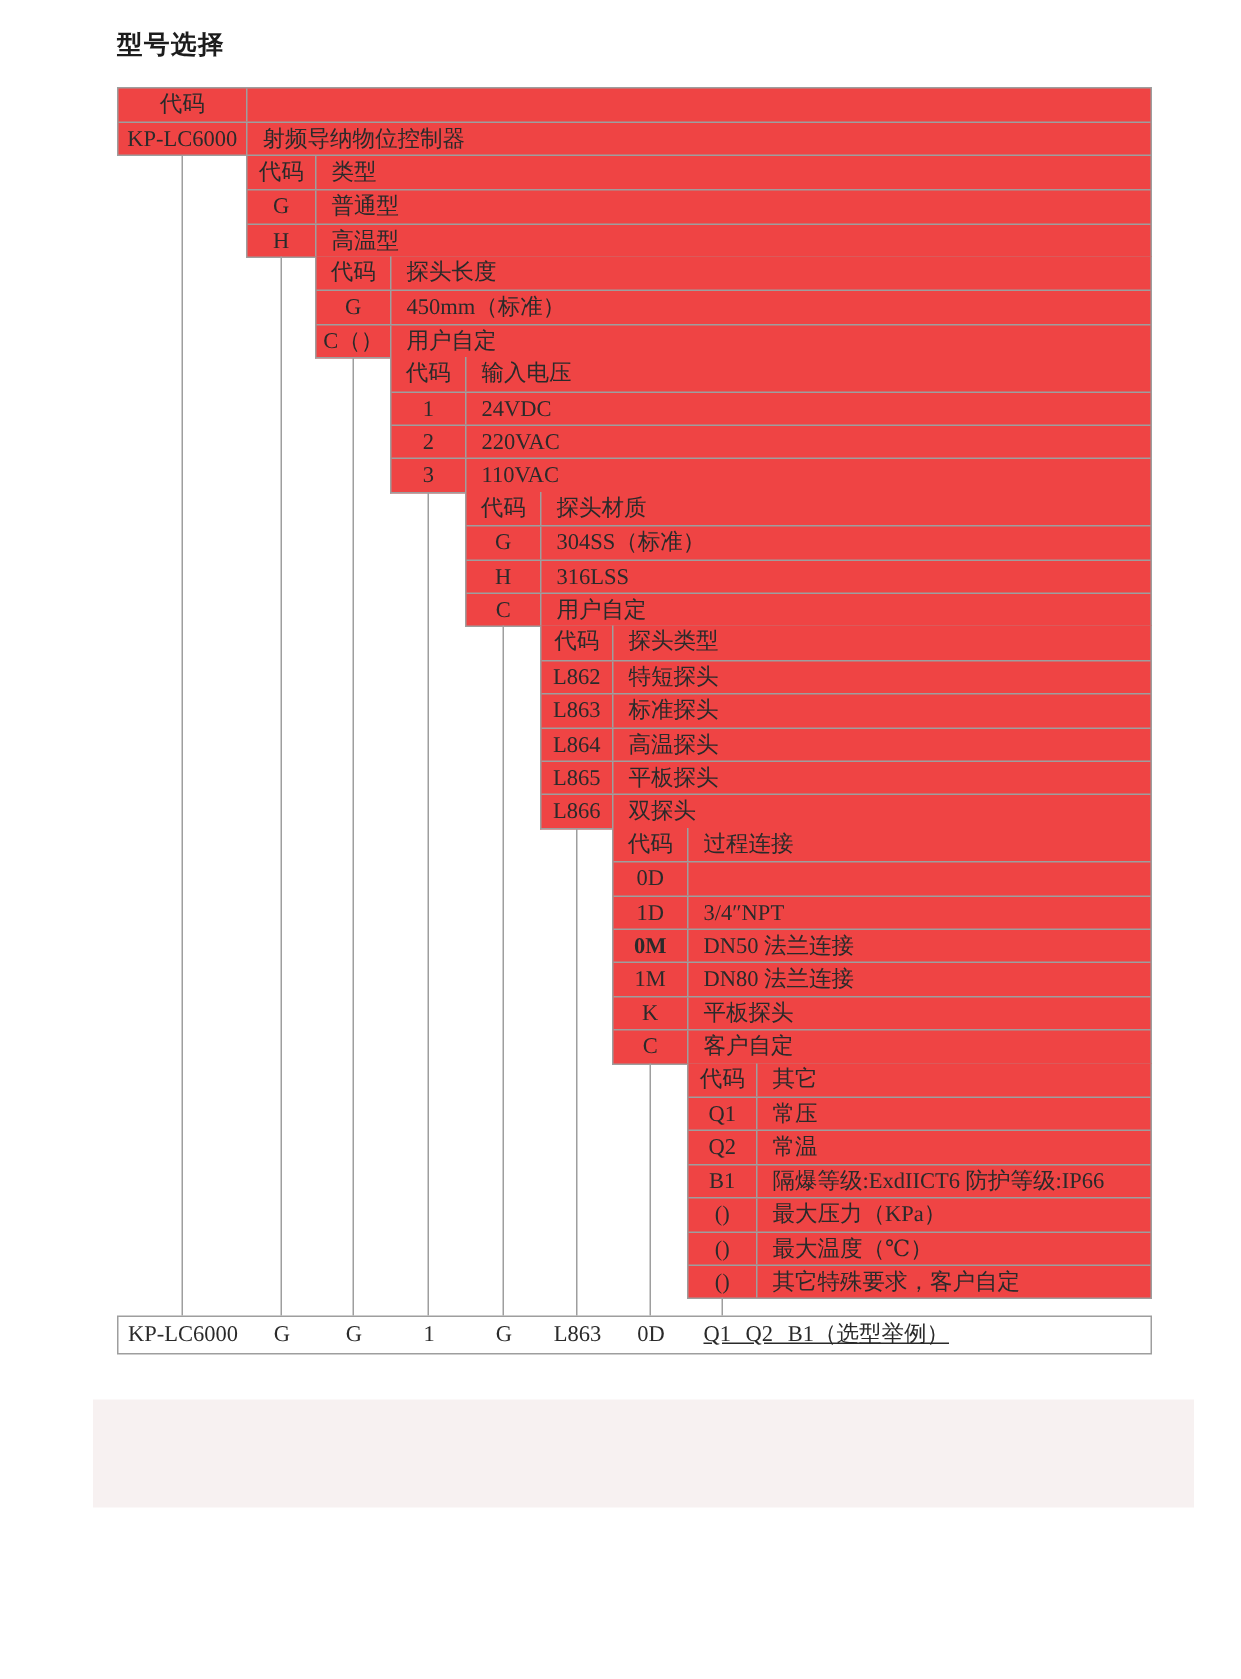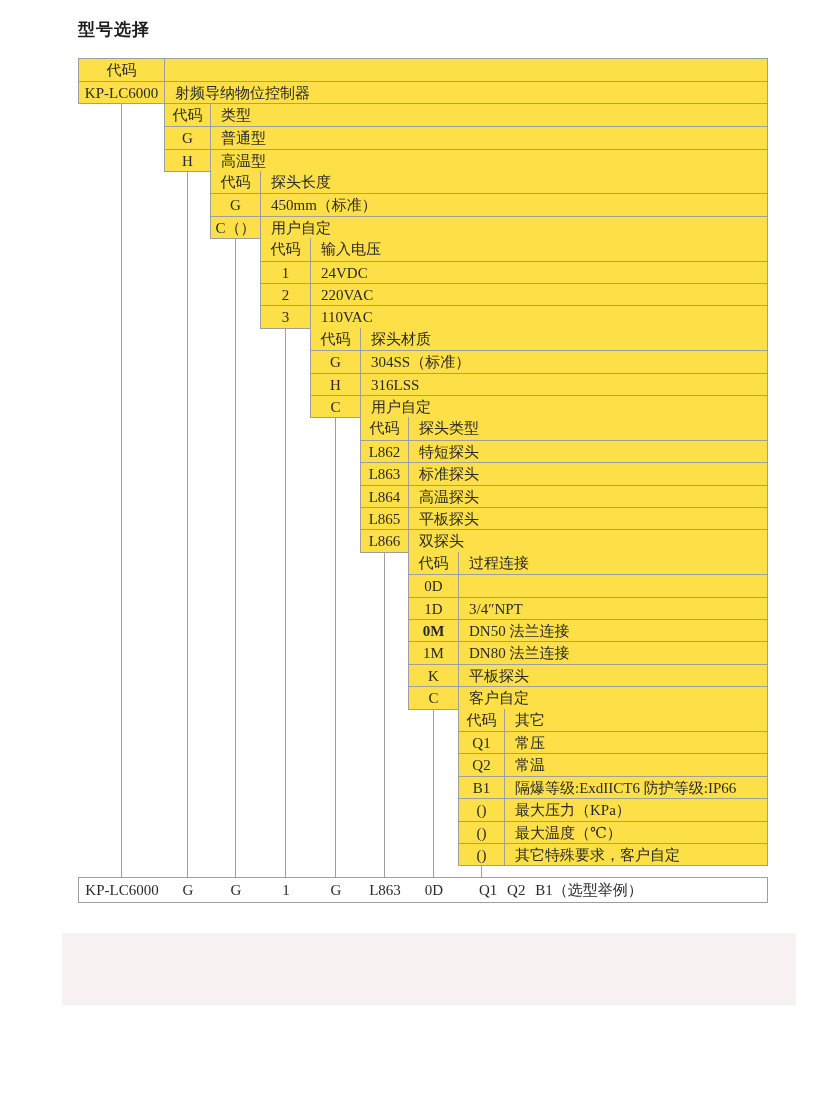--- a/index.html
+++ b/index.html
@@ -18,21 +18,21 @@
   .page-title{
     position:absolute;left:78px;top:18px;
     font-family:"Liberation Sans","DejaVu Sans",sans-serif;
     font-size:17px;font-weight:bold;color:#1c1c1c;
     letter-spacing:1px;white-space:nowrap;
   }
   .cascade{position:absolute;left:0;top:0;width:827px;height:1119px;}
   .subtable{
     position:absolute;
     border:1px solid var(--border);
-    background:#fde047;
+    background:#ef4444;
   }
   .trow{display:flex;height:22.4px;font-size:15px;line-height:21.5px;}
   .trow + .trow{border-top:1px solid var(--border);}
   .tcode{
     flex:none;border-right:1px solid var(--border);
     text-align:center;white-space:nowrap;overflow:visible;
     padding-top:1px;
   }
   .tlabel{
     flex:1;padding-left:10px;white-space:nowrap;overflow:hidden;
@@ -42,21 +42,21 @@
   .example-row{
     position:absolute;left:78px;top:877px;width:690px;height:26px;
     border:1px solid var(--border);background:#ffffff;
     font-size:15px;line-height:24px;
   }
   .example-value{
     position:absolute;top:0;transform:translateX(-50%);
     white-space:nowrap;
   }
   .example-suffix{
-    position:absolute;top:0;left:400px;white-space:nowrap;word-spacing:6px;
+    position:absolute;top:0;left:390px;white-space:nowrap;word-spacing:6px;text-decoration:underline;
   }
   .accent-band{
     position:absolute;left:62px;top:933px;width:734px;height:72px;
     background:#f7f1f1;
   }
 </style>
 </head>
 <body>
 
 <h1 class="page-title">型号选择</h1>

